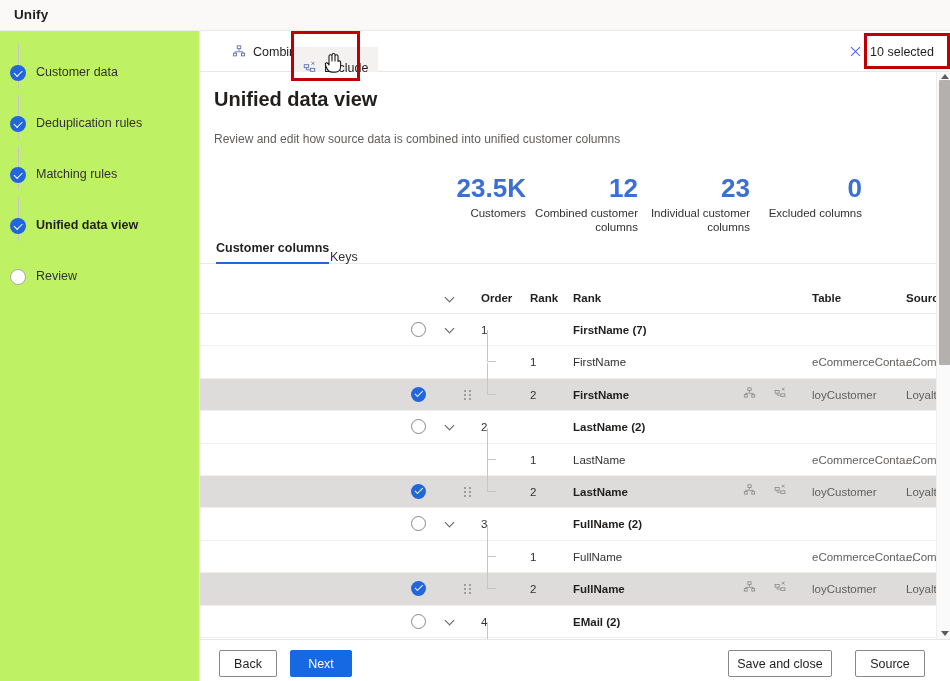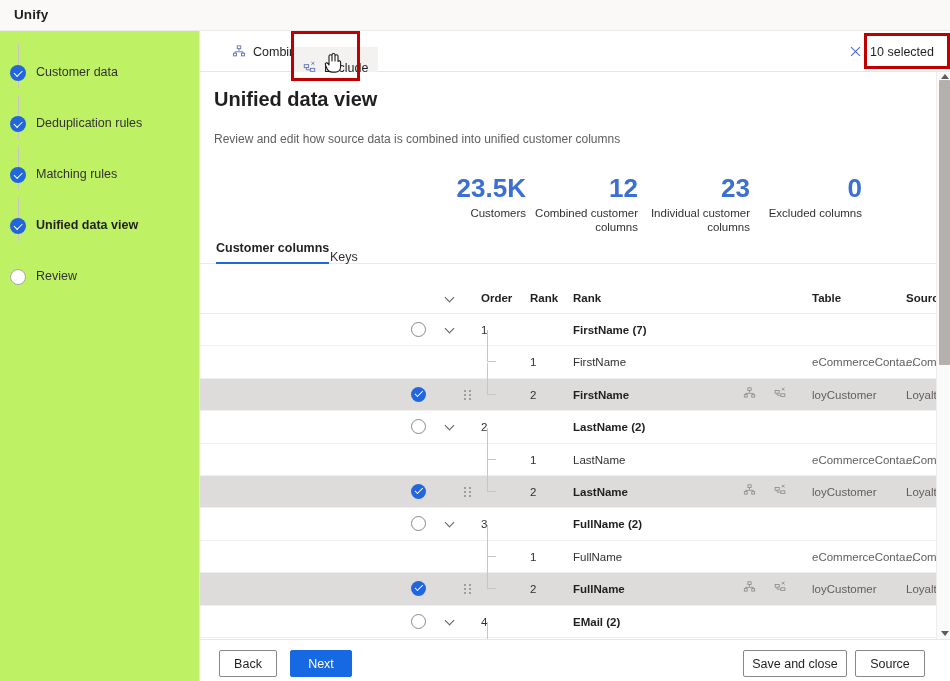--- a/index.html
+++ b/index.html
@@ -227,21 +227,21 @@
   }
   .btn {
     position: absolute; top: 10px; height: 27px;
     display: flex; align-items: center; justify-content: center;
     font-size: 12.5px; border: 1px solid #8a8886; background: #fff;
     color: #201f1e; cursor: pointer; border-radius: 2px;
   }
   .btn.primary { background: #1668e3; border-color: #1668e3; color: #fff; }
   .b-back { left: 19px; width: 58px; }
   .b-next { left: 90px; width: 62px; }
-  .b-save { left: 543px; width: 104px; }
+  .b-save { left: 528px; width: 104px; }
   .b-cancel { left: 655px; width: 70px; }
 
   
   .sbtrack {
     position: absolute; right: 0; top: 72px;
     width: 14px; height: 567px; background: #fafafa;
     border-left: 1px solid #ededed;
   }
   .sbthumb {
     position: absolute; left: 2px; top: 8px;

